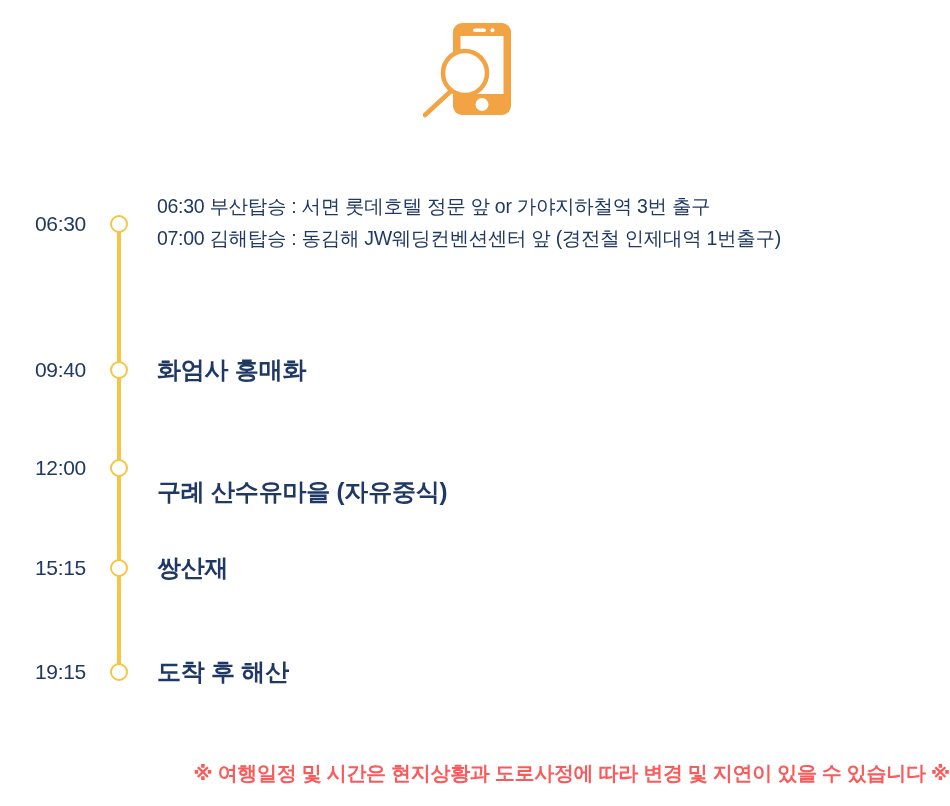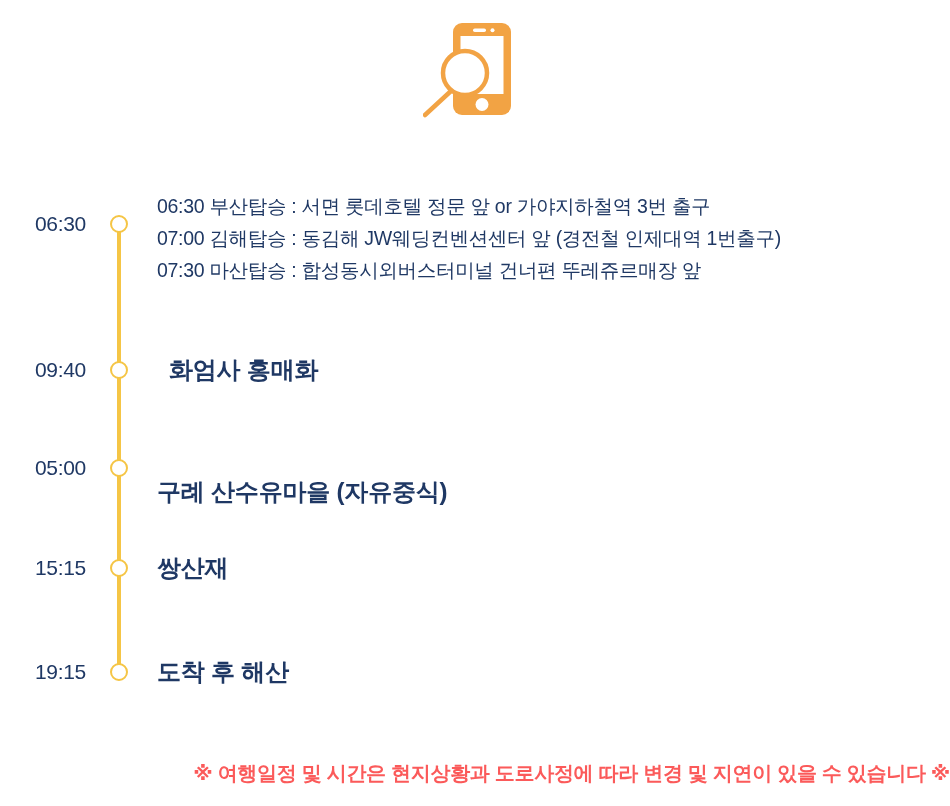--- a/index.html
+++ b/index.html
@@ -145,32 +145,31 @@
 <div class="timeline">
 
   <div class="axis-line" style="top:72px; height:450px;"></div>
 
   <div class="tl-row" style="top:40px;">
     <div class="tl-time" style="top:22px;">06:30</div>
     <div class="tl-dot" style="top:25px;"></div>
     <div class="tl-body" style="top:0px;">
       <div class="tl-sub">06:30 부산탑승 :  서면 롯데호텔 정문 앞 or 가야지하철역 3번 출구</div>
       <div class="tl-sub">07:00 김해탑승 :  동김해 JW웨딩컨벤션센터 앞 (경전철 인제대역 1번출구)</div>
-      <div class="tl-sub">07:30 마산탑승 :  합성동시외버스터미널 건너편 뚜레쥬르매장 앞</div>
     </div>
   </div>
 
   <div class="tl-row" style="top:208px;">
     <div class="tl-time" style="top:0px;">09:40</div>
     <div class="tl-dot" style="top:3px;"></div>
-    <div class="tl-body bold" style="top:-4px;margin-left:12px;">화엄사 홍매화</div>
+    <div class="tl-body bold" style="top:-4px;">화엄사 홍매화</div>
   </div>
 
   <div class="tl-row" style="top:306px;">
-    <div class="tl-time" style="top:0px;">05:00</div>
+    <div class="tl-time" style="top:0px;">12:00</div>
     <div class="tl-dot" style="top:3px;"></div>
     <div class="tl-body bold" style="top:-4px;margin-top:24px;">구례 산수유마을 (자유중식)</div>
   </div>
 
   <div class="tl-row" style="top:406px;">
     <div class="tl-time" style="top:0px;">15:15</div>
     <div class="tl-dot" style="top:3px;"></div>
     <div class="tl-body bold" style="top:-4px;">쌍산재</div>
   </div>
 

